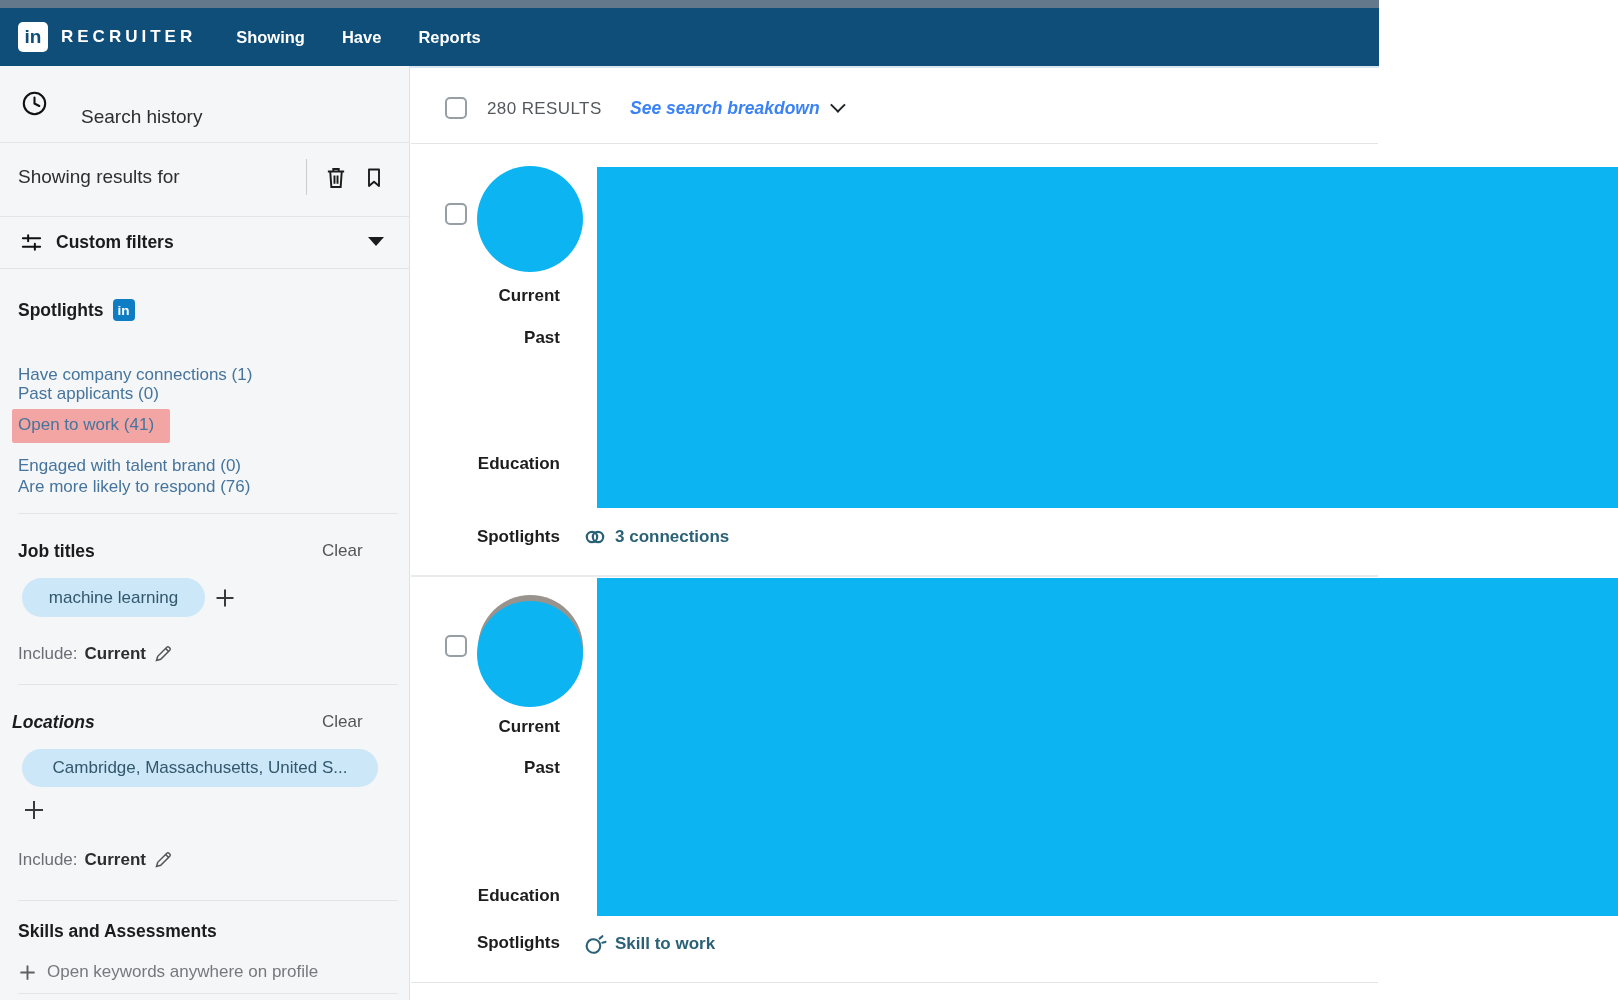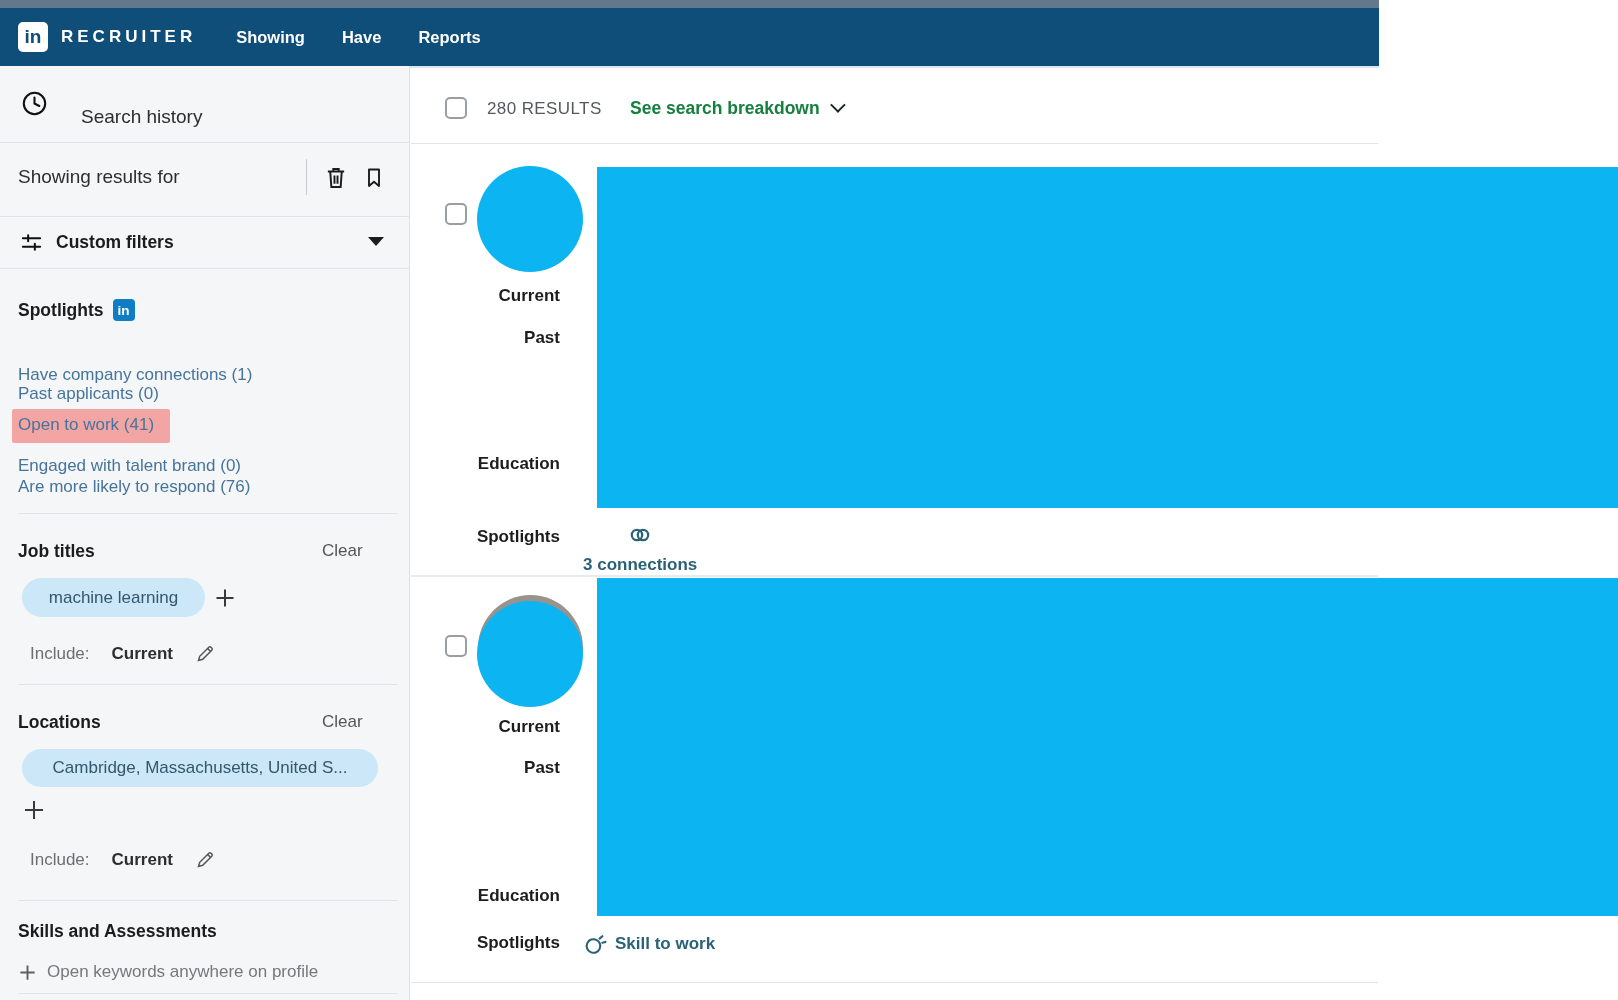--- a/index.html
+++ b/index.html
@@ -22,37 +22,37 @@
   .sdiv{position:absolute;height:1px;background:#e2e5e8;}
   .s-full{left:0;width:410px;}
   .s-inset{left:18px;width:380px;}
   .side-head{font-size:17.5px;font-weight:700;color:#1c1c1c;}
   .side-text{font-size:19px;color:#2e2e2e;}
   .clear-btn{position:absolute;font-size:17px;color:#555;cursor:pointer;}
   .spot-link{position:absolute;left:18px;font-size:17px;line-height:22px;color:#45749c;cursor:pointer;text-decoration:none;}
   .hl{background:rgba(240,98,95,0.55);border-radius:2px;padding:5px 16px 7px 6px;margin-left:-6px;margin-top:-5px;}
   .pill{position:absolute;background:#cbe7f8;border-radius:20px;display:flex;align-items:center;
         justify-content:center;font-size:17px;color:#33576b;cursor:pointer;}
-  .include-row{position:absolute;display:flex;align-items:center;gap:22px;font-size:17px;margin-left:12px;}
+  .include-row{position:absolute;display:flex;align-items:center;gap:7px;font-size:17px;}
   .inc-label{color:#6b6f73;}
   .inc-value{font-weight:700;color:#2e2e2e;}
   .vline{position:absolute;width:1px;background:#c9ccd0;}
   .caret-solid{position:absolute;width:0;height:0;border-left:8px solid transparent;
                border-right:8px solid transparent;border-top:9px solid #1c1c1c;}
   .li-badge{width:22px;height:22px;background:#0f7dc4;border-radius:4px;color:#fff;font-weight:700;
             font-size:13.5px;display:flex;align-items:center;justify-content:center;}
   .icon-btn{cursor:pointer;}
   
   .mdiv{position:absolute;left:411px;width:967px;height:1px;background:#e2e5e8;}
   .sep2{height:2px;background:#e8eaec;}
   .checkbox{position:absolute;width:22px;height:22px;border:2px solid #979ea4;border-radius:5px;
             background:#fff;box-sizing:border-box;cursor:pointer;}
   .count{position:absolute;font-size:17px;color:#54595e;letter-spacing:0.4px;line-height:20px;}
   .breakdown{position:absolute;display:flex;align-items:center;gap:11px;font-size:17.5px;
-             font-weight:600;color:#15803d;cursor:pointer;}
+             font-weight:600;color:#3b82f6;cursor:pointer;font-style:italic;}
   .chev{width:9px;height:9px;border-right:2.5px solid #1f2328;border-bottom:2.5px solid #1f2328;
         transform:rotate(45deg) translateY(-2px);margin-top:-4px;}
   .censor{position:absolute;background:#0cb5f2;}
   .censor-circle{border-radius:50%;}
   .gray-arc{position:absolute;background:#98938c;border-radius:50%;}
   .col-label{position:absolute;left:420px;width:140px;text-align:right;font-size:17px;
              font-weight:600;color:#1d1d1d;line-height:20px;}
   .spot-value{position:absolute;display:flex;align-items:center;gap:8px;height:28px;
               font-size:17px;font-weight:600;color:#2b6176;cursor:pointer;text-decoration:none;}
   svg{display:block;}
@@ -134,21 +134,21 @@
       <span class="inc-label">Include:</span>
       <span class="inc-value">Current</span>
       <span class="icon-btn">
         <svg viewBox="0 0 24 24" width="21" height="21" fill="none" stroke="#555" stroke-width="1.7">
           <path d="M4 20l1.4-4.8L15.8 4.8a1.7 1.7 0 0 1 2.4 0l1 1a1.7 1.7 0 0 1 0 2.4L8.8 18.6 4 20z M14.4 6.2l3.4 3.4"></path>
         </svg>
       </span>
     </div>
     <div class="sdiv s-inset" style="top:684px;"></div>
 
-    <div class="abs side-head" style="left:18px;top:712px;">Locations</div>
+    <div class="abs side-head" style="left:12px;top:712px;font-style:italic;">Locations</div>
     <div class="clear-btn" style="left:322px;top:712px;">Clear</div>
     <div class="pill" style="left:22px;top:749px;width:356px;height:38px;">Cambridge, Massachusetts, United S...</div>
     <div class="abs icon-btn" style="left:22px;top:798px;">
       <svg viewBox="0 0 24 24" width="24" height="24" stroke="#3a3a3a" stroke-width="2" fill="none">
         <path d="M12 3v18 M3 12h18"></path>
       </svg>
     </div>
     <div class="include-row" style="left:18px;top:849px;">
       <span class="inc-label">Include:</span>
       <span class="inc-value">Current</span>
@@ -183,21 +183,21 @@
     <div class="mdiv" style="top:143px;"></div>
 
     <section>
       <div class="checkbox" style="left:445px;top:203px;"></div>
       <div class="censor censor-circle" style="left:477px;top:166px;width:106px;height:106px;"></div>
       <div class="censor" style="left:597px;top:167px;width:1021px;height:341px;"></div>
       <div class="col-label" style="top:286px;">Current</div>
       <div class="col-label" style="top:328px;">Past</div>
       <div class="col-label" style="top:454px;">Education</div>
       <div class="col-label" style="top:527px;">Spotlights</div>
-      <a class="spot-value" style="left:583px;top:523px;flex-direction:column;">
+      <a class="spot-value" style="left:583px;top:523px;">
         <span>
           <svg viewBox="0 0 24 24" width="24" height="24" fill="none" stroke="#2b6176" stroke-width="2.2">
             <circle cx="9" cy="12" r="5.2"></circle>
               <circle cx="15" cy="12" r="5.2"></circle>
           </svg>
         </span>
         <span>3 connections</span>
       </a>
     </section>
 

